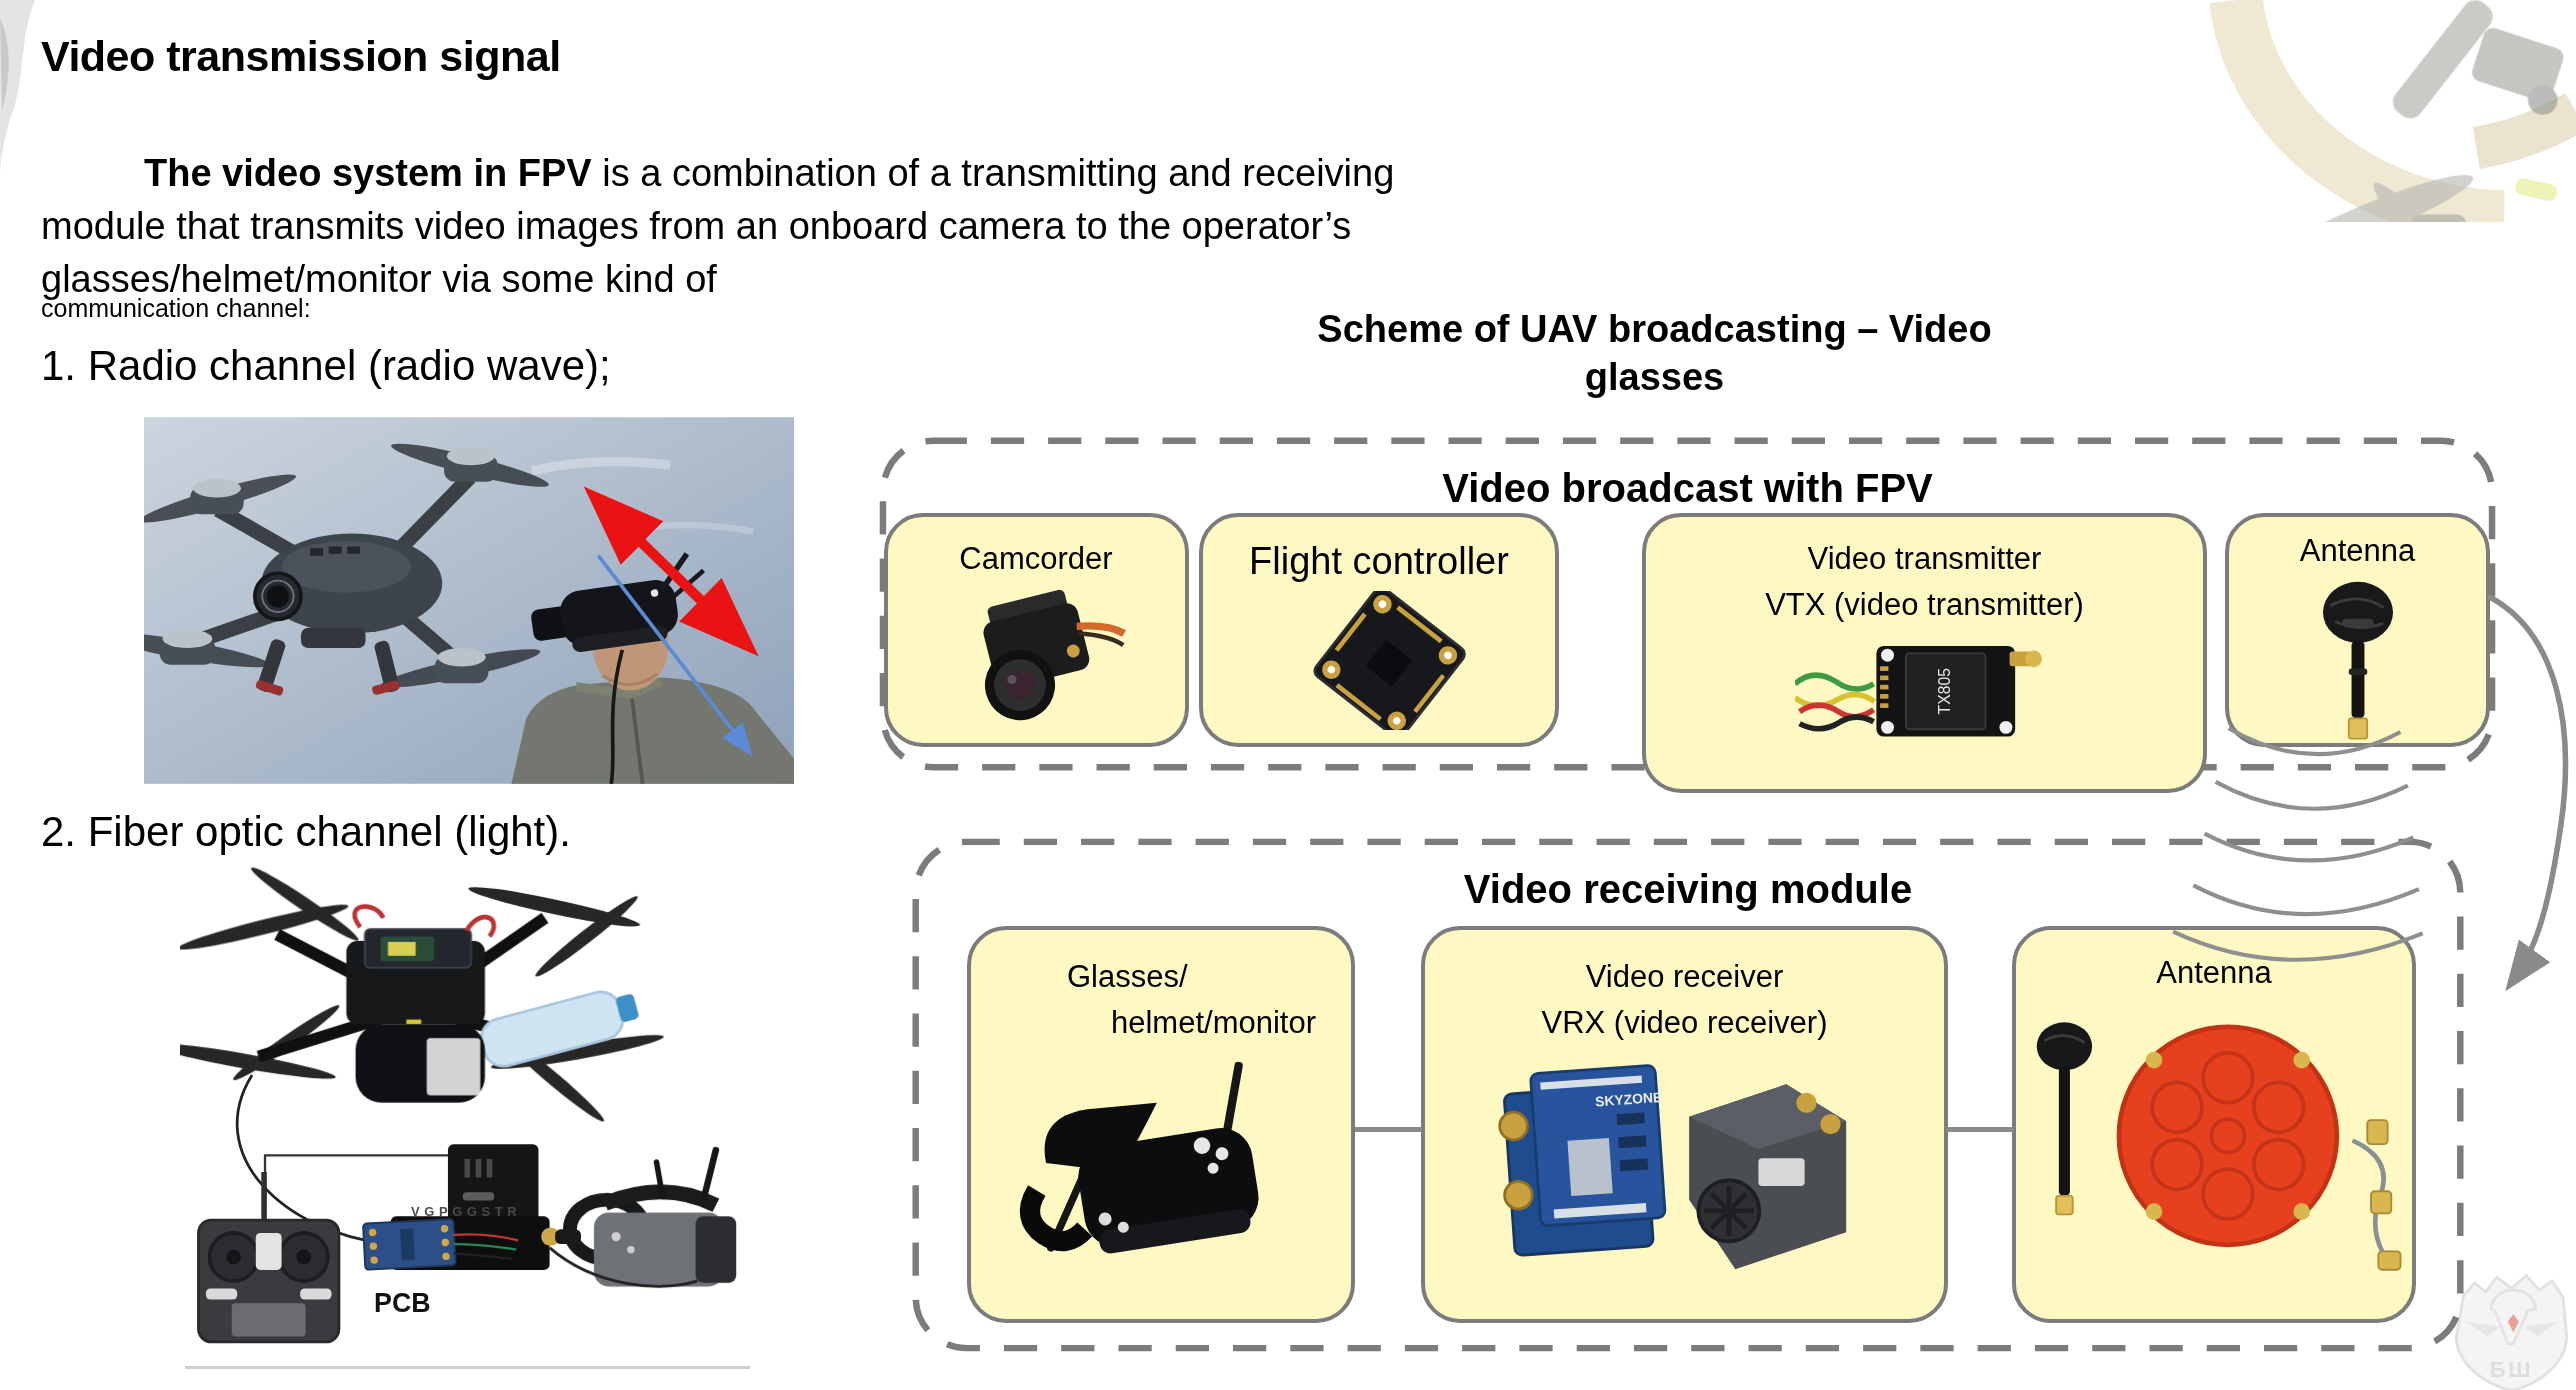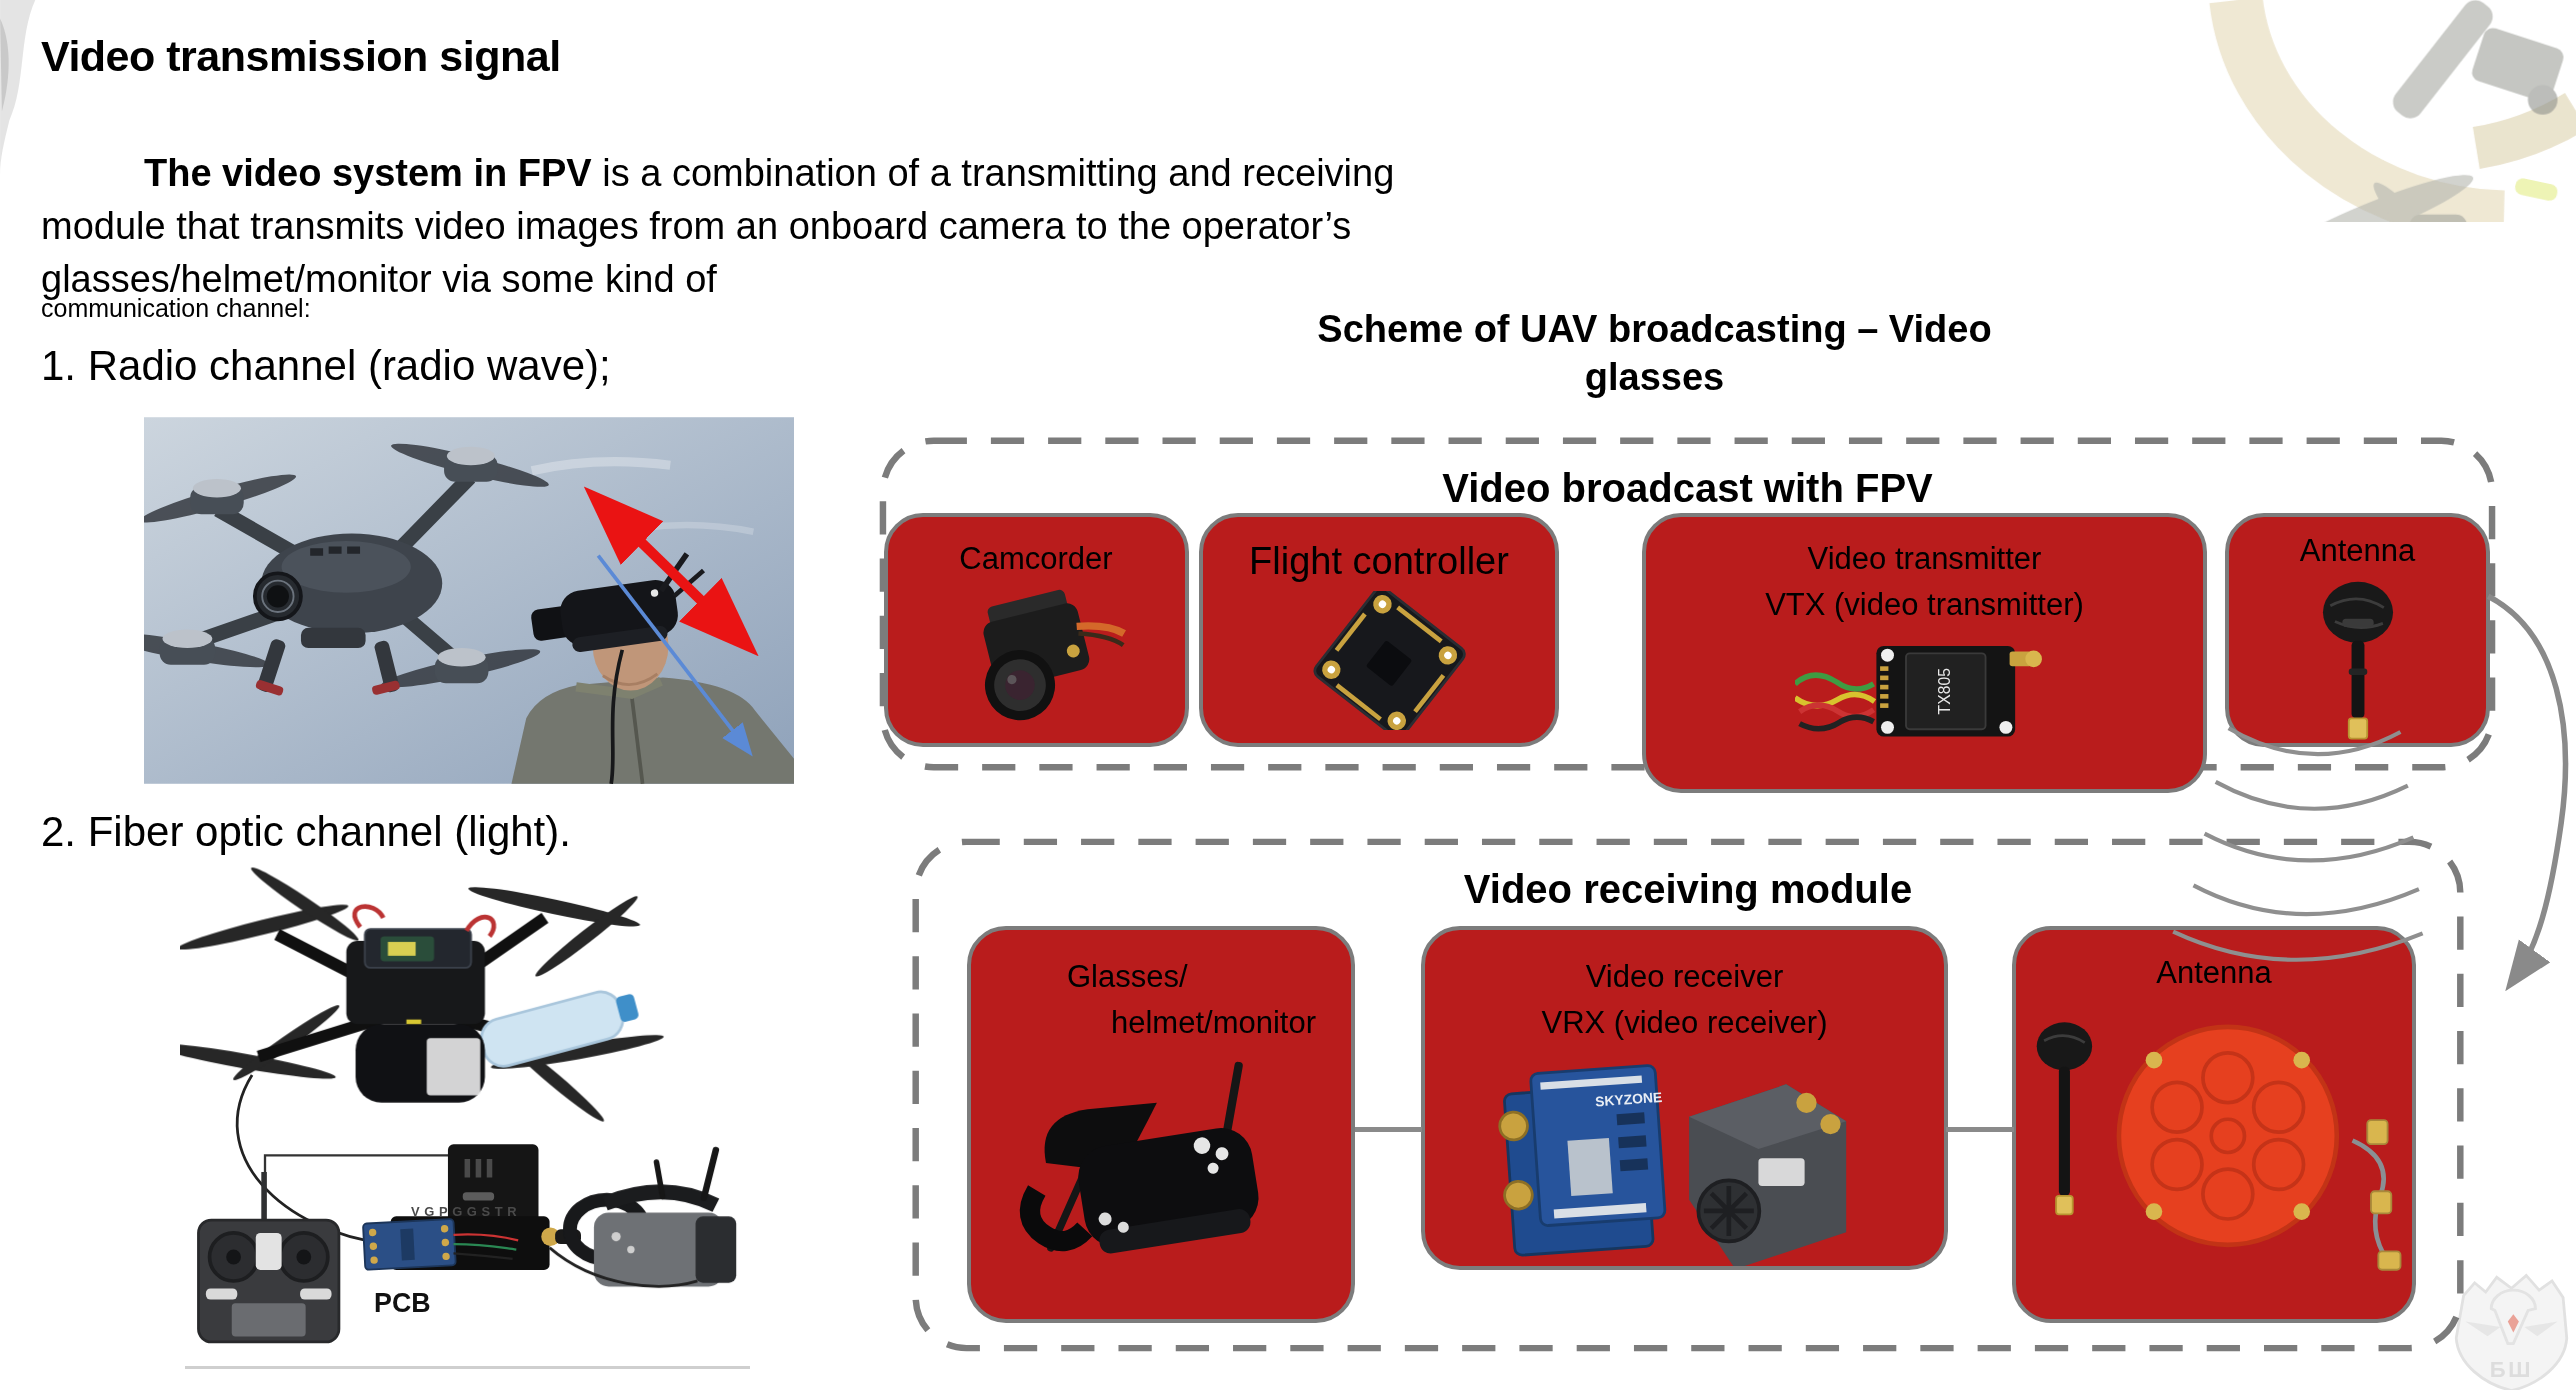--- a/index.html
+++ b/index.html
@@ -26,21 +26,21 @@
                   font-size:38px;font-weight:bold;line-height:48px;}
 
   
   .dash-container{box-sizing:border-box;}
   .dash-svg{position:absolute;left:0;top:0;width:100%;height:100%;}
   .container-title{position:relative;text-align:center;font-size:40px;font-weight:bold;margin-top:29px;}
   .broadcast{left:878px;top:437px;width:1619px;height:334px;}
   .receiving{left:912px;top:838px;width:1552px;height:514px;}
 
   
-  .cbox{position:absolute;background:#b91c1c;border:4.6px solid #7c7c7c;border-radius:39px;
+  .cbox{position:absolute;background:#fef9c3;border:4.6px solid #7c7c7c;border-radius:39px;
         box-sizing:border-box;text-align:center;overflow:hidden;}
   .clabel{font-size:31px;line-height:46px;}
   .clabel-big{font-size:38px;line-height:50px;}
   .pad-t{padding-top:18.5px;}
   .left-label{text-align:left;}
   .ind1{padding-left:96px;}
   .ind2{padding-left:140px;}
   .cicon{display:block;margin:5.5px auto 0 auto;}
 
   .conn{position:absolute;height:4.6px;background:#8a8a8a;}
@@ -362,21 +362,21 @@
         <rect x="90" y="182" width="165" height="26" rx="12" fill="#17181b"></rect>
         <circle cx="216" cy="108" r="9" fill="#e6e6e6"></circle>
         <circle cx="236" cy="120" r="7" fill="#e6e6e6"></circle>
         <circle cx="224" cy="134" r="6" fill="#e6e6e6"></circle>
         <circle cx="100" cy="170" r="7" fill="#dcdcdc"></circle>
           <circle cx="118" cy="182" r="6" fill="#dcdcdc"></circle>
       </g>
     </svg>
   </div>
 
-  <div class="cbox" style="left:509px;top:88px;width:527px;height:344px">
+  <div class="cbox" style="left:509px;top:88px;width:527px;height:397px">
     <div class="clabel" style="padding-top:24px">Video receiver</div>
     <div class="clabel">VRX (video receiver)</div>
     <svg class="cicon" width="407" height="231" viewBox="0 0 440 250">
       <g transform="rotate(-4 110 120)">
         <rect x="30" y="40" width="150" height="175" rx="8" fill="#1f4b8f" stroke="#16365f" stroke-width="3"></rect>
         <rect x="60" y="20" width="135" height="165" rx="8" fill="#27549c" stroke="#183c6e" stroke-width="3"></rect>
         <circle cx="38" cy="75" r="15" fill="#c9a23f" stroke="#8d6f25" stroke-width="3"></circle>
         <circle cx="38" cy="150" r="15" fill="#c9a23f" stroke="#8d6f25" stroke-width="3"></circle>
         <rect x="95" y="95" width="45" height="60" fill="#b9c2cc"></rect>
         <g fill="#d9dfe6">

